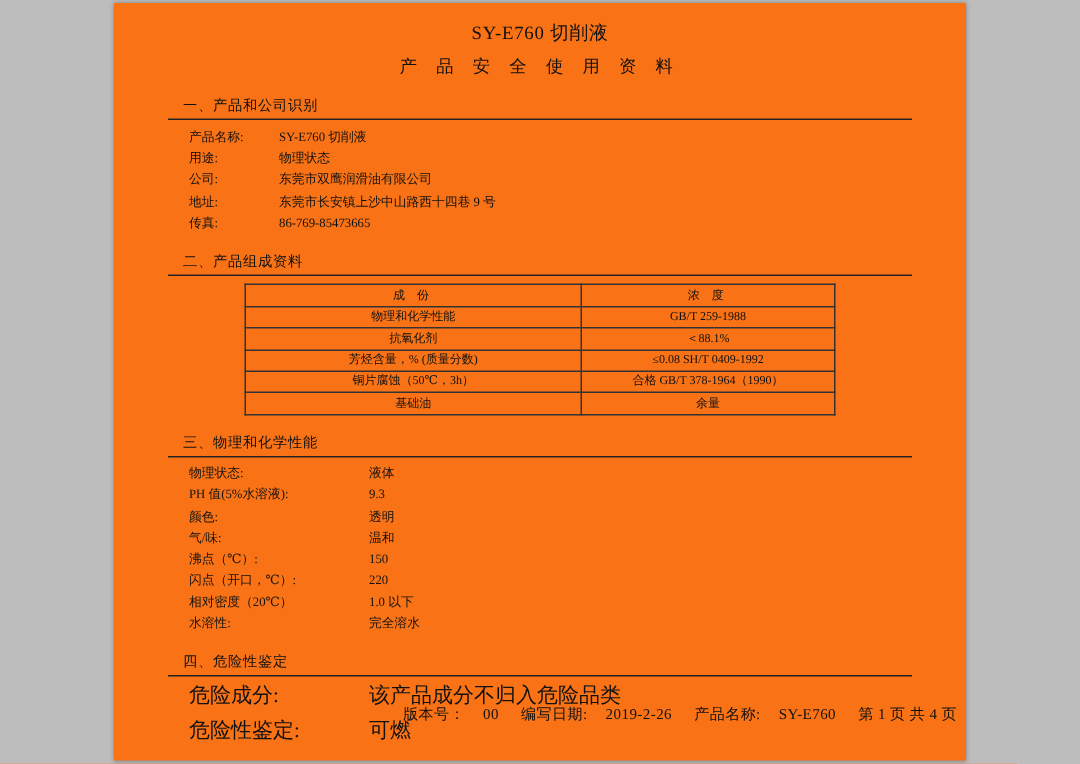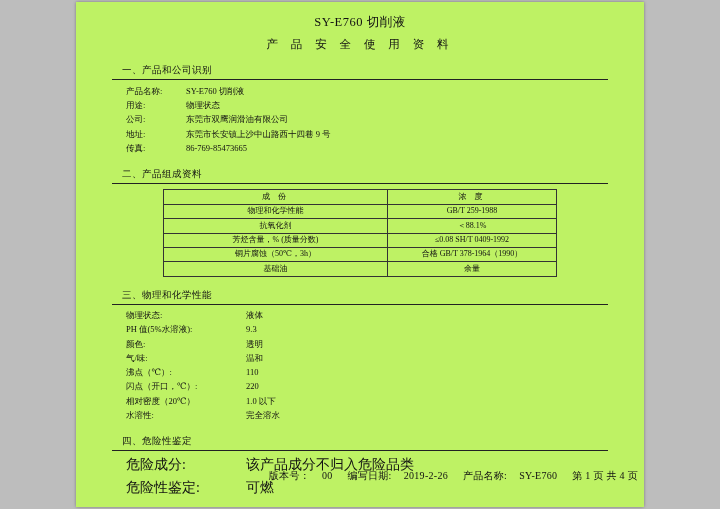--- a/index.html
+++ b/index.html
@@ -12,21 +12,21 @@
     height: 509px;
     overflow: hidden;
     font-family: "Liberation Serif", "DejaVu Serif", serif;
   }
   .page {
     position: absolute;
     left: 76px;
     top: 2px;
     width: 568px;
     height: 505px;
-    background: #bef264;
+    background: #f97316;
     box-shadow: 0 0 3px rgba(0,0,0,0.35);
     box-sizing: border-box;
     padding: 10px 36px 0 36px;
   }
   .doc-title {
     text-align: center;
     font-size: 12.5px;
     color: #111;
     letter-spacing: 0.5px;
     margin-top: 2px;
@@ -230,21 +230,21 @@
       <tr>
         <td class="prop-key">颜色:</td>
         <td class="prop-val">透明</td>
       </tr>
       <tr>
         <td class="prop-key">气/味:</td>
         <td class="prop-val">温和</td>
       </tr>
       <tr>
         <td class="prop-key">沸点（℃）:</td>
-        <td class="prop-val">110</td>
+        <td class="prop-val">150</td>
       </tr>
       <tr>
         <td class="prop-key">闪点（开口，℃）:</td>
         <td class="prop-val">220</td>
       </tr>
       <tr>
         <td class="prop-key">相对密度（20℃）</td>
         <td class="prop-val">1.0 以下</td>
       </tr>
       <tr>

